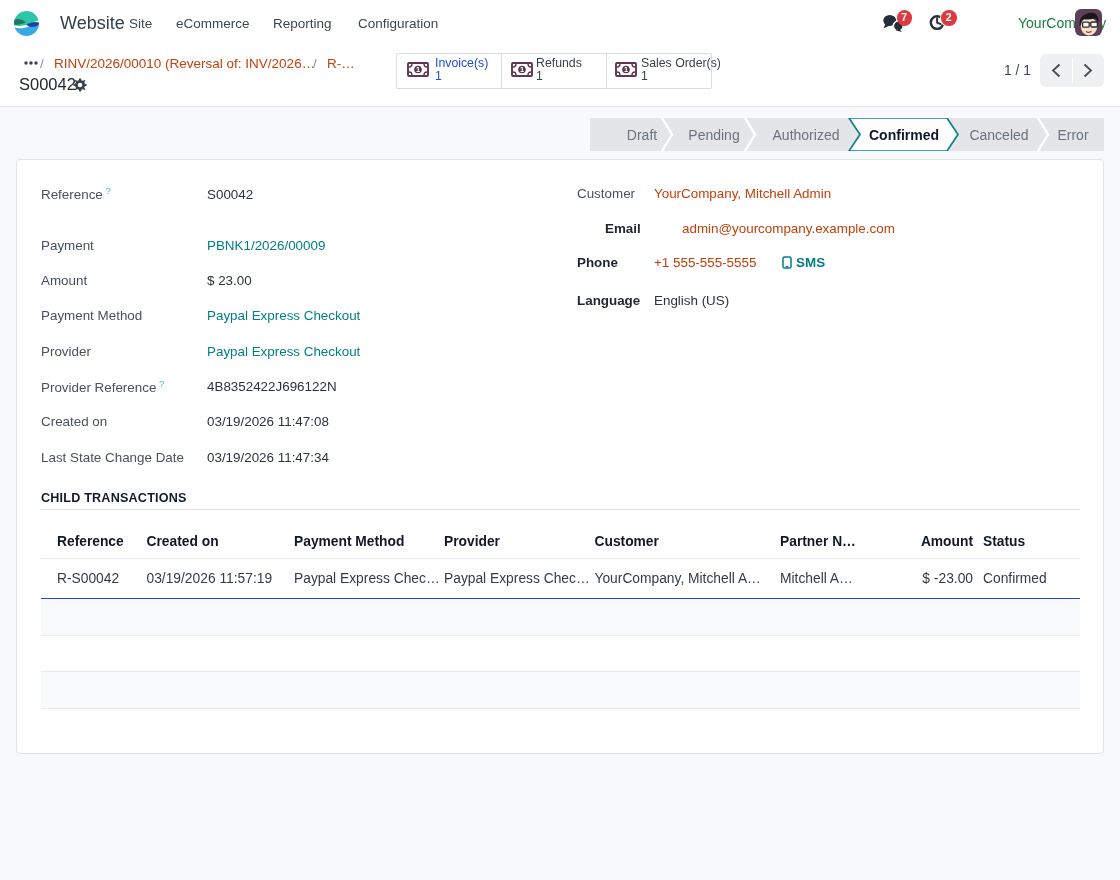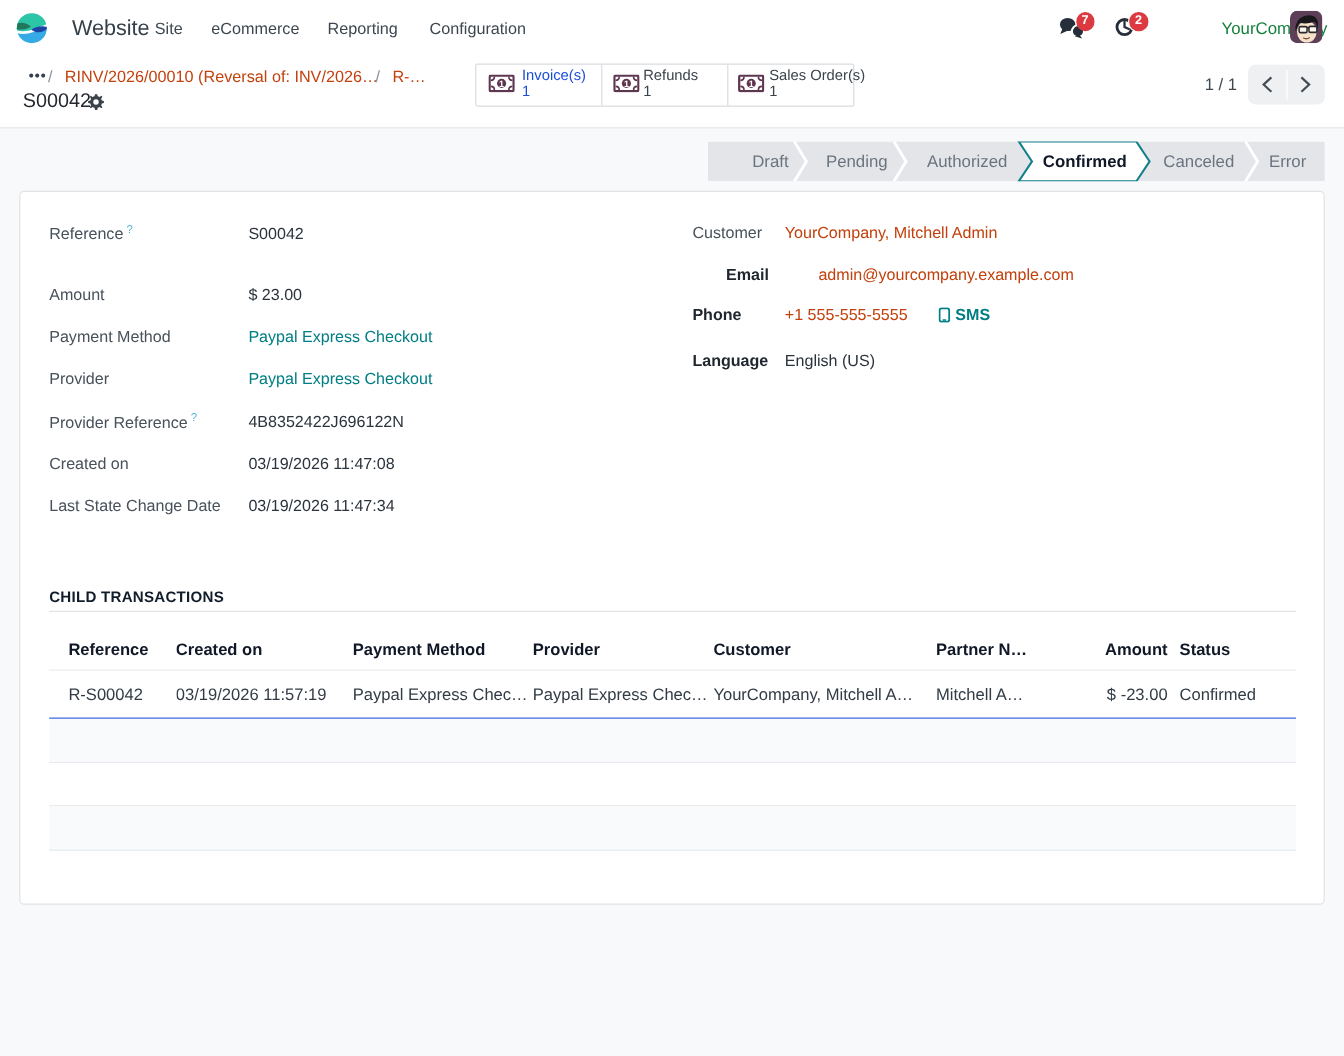--- a/index.html
+++ b/index.html
@@ -134,20 +134,24 @@
   </svg>
 
   <div class="abs" style="left:16px; top:159px; width:1088px; height:595px; background:#fff; border:1px solid #e0e3e7; border-radius:4px;"></div>
 
   <div id="lgroup" class="abs" style="left:41px; top:183px; width:500px; font-size:13.4px;">
       <div style="display:flex; height:22px; margin-bottom:29px; align-items:center;">
     <div style="width:166px; color:#49525b;">Reference<sup style="color:#4bb0d4; font-size:9.5px;"> ?</sup></div>
     <div style="color:#2b333c;">S00042</div>
       </div>
       <div style="display:flex; height:22px; margin-bottom:13.4px; align-items:center;">
+    <div style="width:166px; color:#49525b;">Payment</div>
+    <div style="color:#017e84;">PBNK1/2026/00009</div>
+      </div>
+      <div style="display:flex; height:22px; margin-bottom:13.4px; align-items:center;">
     <div style="width:166px; color:#49525b;">Amount</div>
     <div style="color:#2b333c;">$ 23.00</div>
       </div>
       <div style="display:flex; height:22px; margin-bottom:13.4px; align-items:center;">
     <div style="width:166px; color:#49525b;">Payment Method</div>
     <div style="color:#017e84;">Paypal Express Checkout</div>
       </div>
       <div style="display:flex; height:22px; margin-bottom:13.4px; align-items:center;">
     <div style="width:166px; color:#49525b;">Provider</div>
     <div style="color:#017e84;">Paypal Express Checkout</div>

